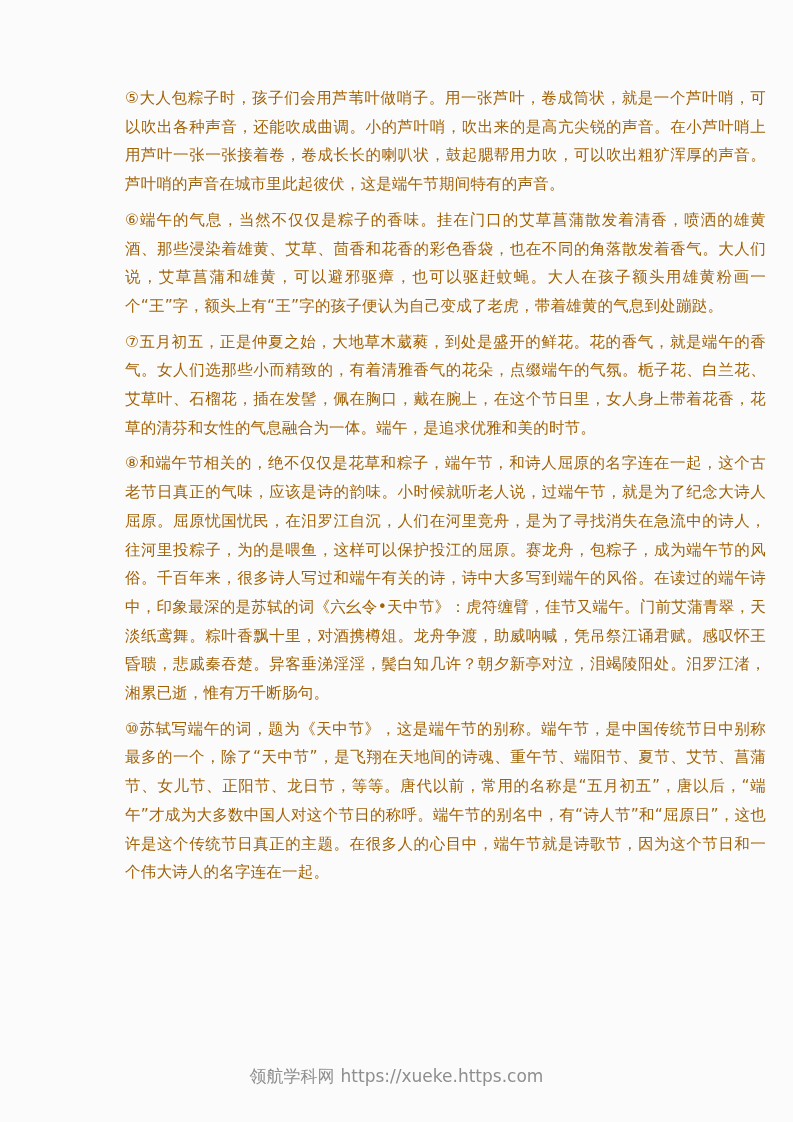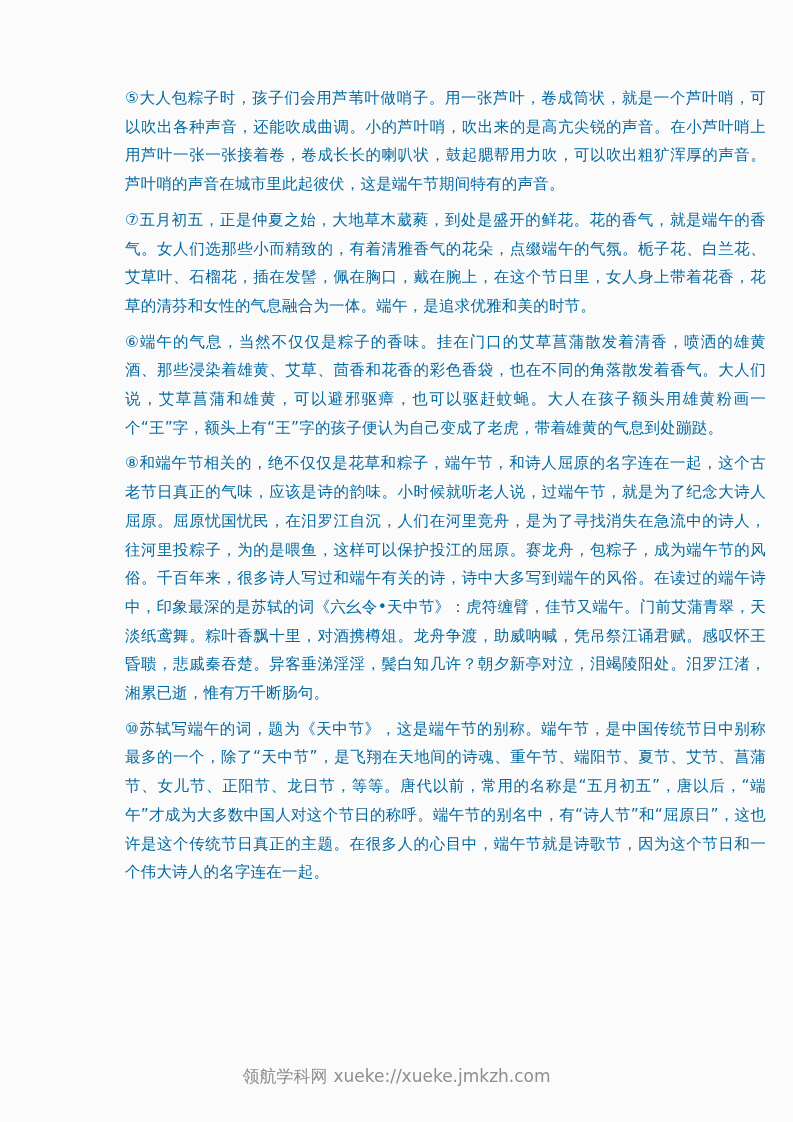--- a/index.html
+++ b/index.html
@@ -12,21 +12,21 @@
     background: #fbfbfb;
     position: relative;
     overflow: hidden;
     font-family: "DejaVu Sans", "Liberation Sans", sans-serif;
   }
   .article-body {
     position: absolute;
     left: 125px;
     top: 84px;
     width: 641px;
-    color: #0369a1;
+    color: #a16207;
     font-size: 15.5px;
     line-height: 28.7px;
     text-align: justify;
     text-justify: inter-ideograph;
     letter-spacing: 0.2px;
   }
   .article-body p {
     margin: 0 0 7px 0;
   }
   .page-footer {
@@ -42,22 +42,22 @@
   .page-footer .site-name {
     margin-right: 6px;
   }
 </style>
 </head>
 <body>
 
 <main>
   <section class="article-body">
     <p>⑤大人包粽子时，孩子们会用芦苇叶做哨子。用一张芦叶，卷成筒状，就是一个芦叶哨，可以吹出各种声音，还能吹成曲调。小的芦叶哨，吹出来的是高亢尖锐的声音。在小芦叶哨上用芦叶一张一张接着卷，卷成长长的喇叭状，鼓起腮帮用力吹，可以吹出粗犷浑厚的声音。芦叶哨的声音在城市里此起彼伏，这是端午节期间特有的声音。</p>
+    <p>⑥端午的气息，当然不仅仅是粽子的香味。挂在门口的艾草菖蒲散发着清香，喷洒的雄黄酒、那些浸染着雄黄、艾草、茴香和花香的彩色香袋，也在不同的角落散发着香气。大人们说，艾草菖蒲和雄黄，可以避邪驱瘴，也可以驱赶蚊蝇。大人在孩子额头用雄黄粉画一个“王”字，额头上有“王”字的孩子便认为自己变成了老虎，带着雄黄的气息到处蹦跶。</p>
     <p>⑦五月初五，正是仲夏之始，大地草木葳蕤，到处是盛开的鲜花。花的香气，就是端午的香气。女人们选那些小而精致的，有着清雅香气的花朵，点缀端午的气氛。栀子花、白兰花、艾草叶、石榴花，插在发髻，佩在胸口，戴在腕上，在这个节日里，女人身上带着花香，花草的清芬和女性的气息融合为一体。端午，是追求优雅和美的时节。</p>
-    <p>⑥端午的气息，当然不仅仅是粽子的香味。挂在门口的艾草菖蒲散发着清香，喷洒的雄黄酒、那些浸染着雄黄、艾草、茴香和花香的彩色香袋，也在不同的角落散发着香气。大人们说，艾草菖蒲和雄黄，可以避邪驱瘴，也可以驱赶蚊蝇。大人在孩子额头用雄黄粉画一个“王”字，额头上有“王”字的孩子便认为自己变成了老虎，带着雄黄的气息到处蹦跶。</p>
     <p>⑧和端午节相关的，绝不仅仅是花草和粽子，端午节，和诗人屈原的名字连在一起，这个古老节日真正的气味，应该是诗的韵味。小时候就听老人说，过端午节，就是为了纪念大诗人屈原。屈原忧国忧民，在汨罗江自沉，人们在河里竞舟，是为了寻找消失在急流中的诗人，往河里投粽子，为的是喂鱼，这样可以保护投江的屈原。赛龙舟，包粽子，成为端午节的风俗。千百年来，很多诗人写过和端午有关的诗，诗中大多写到端午的风俗。在读过的端午诗中，印象最深的是苏轼的词《六幺令•天中节》：虎符缠臂，佳节又端午。门前艾蒲青翠，天淡纸鸢舞。粽叶香飘十里，对酒携樽俎。龙舟争渡，助威呐喊，凭吊祭江诵君赋。感叹怀王昏聩，悲戚秦吞楚。异客垂涕淫淫，鬓白知几许？朝夕新亭对泣，泪竭陵阳处。汨罗江渚，湘累已逝，惟有万千断肠句。</p>
     <p>⑩苏轼写端午的词，题为《天中节》，这是端午节的别称。端午节，是中国传统节日中别称最多的一个，除了“天中节”，是飞翔在天地间的诗魂、重午节、端阳节、夏节、艾节、菖蒲节、女儿节、正阳节、龙日节，等等。唐代以前，常用的名称是“五月初五”，唐以后，“端午”才成为大多数中国人对这个节日的称呼。端午节的别名中，有“诗人节”和“屈原日”，这也许是这个传统节日真正的主题。在很多人的心目中，端午节就是诗歌节，因为这个节日和一个伟大诗人的名字连在一起。</p>
   </section>
 
   <div class="page-footer">
-    <span class="site-name">领航学科网</span><span>xueke://xueke.jmkzh.com</span>
+    <span class="site-name">领航学科网</span><span>https://xueke.https.com</span>
   </div>
 </main>
 
 </body></html>

